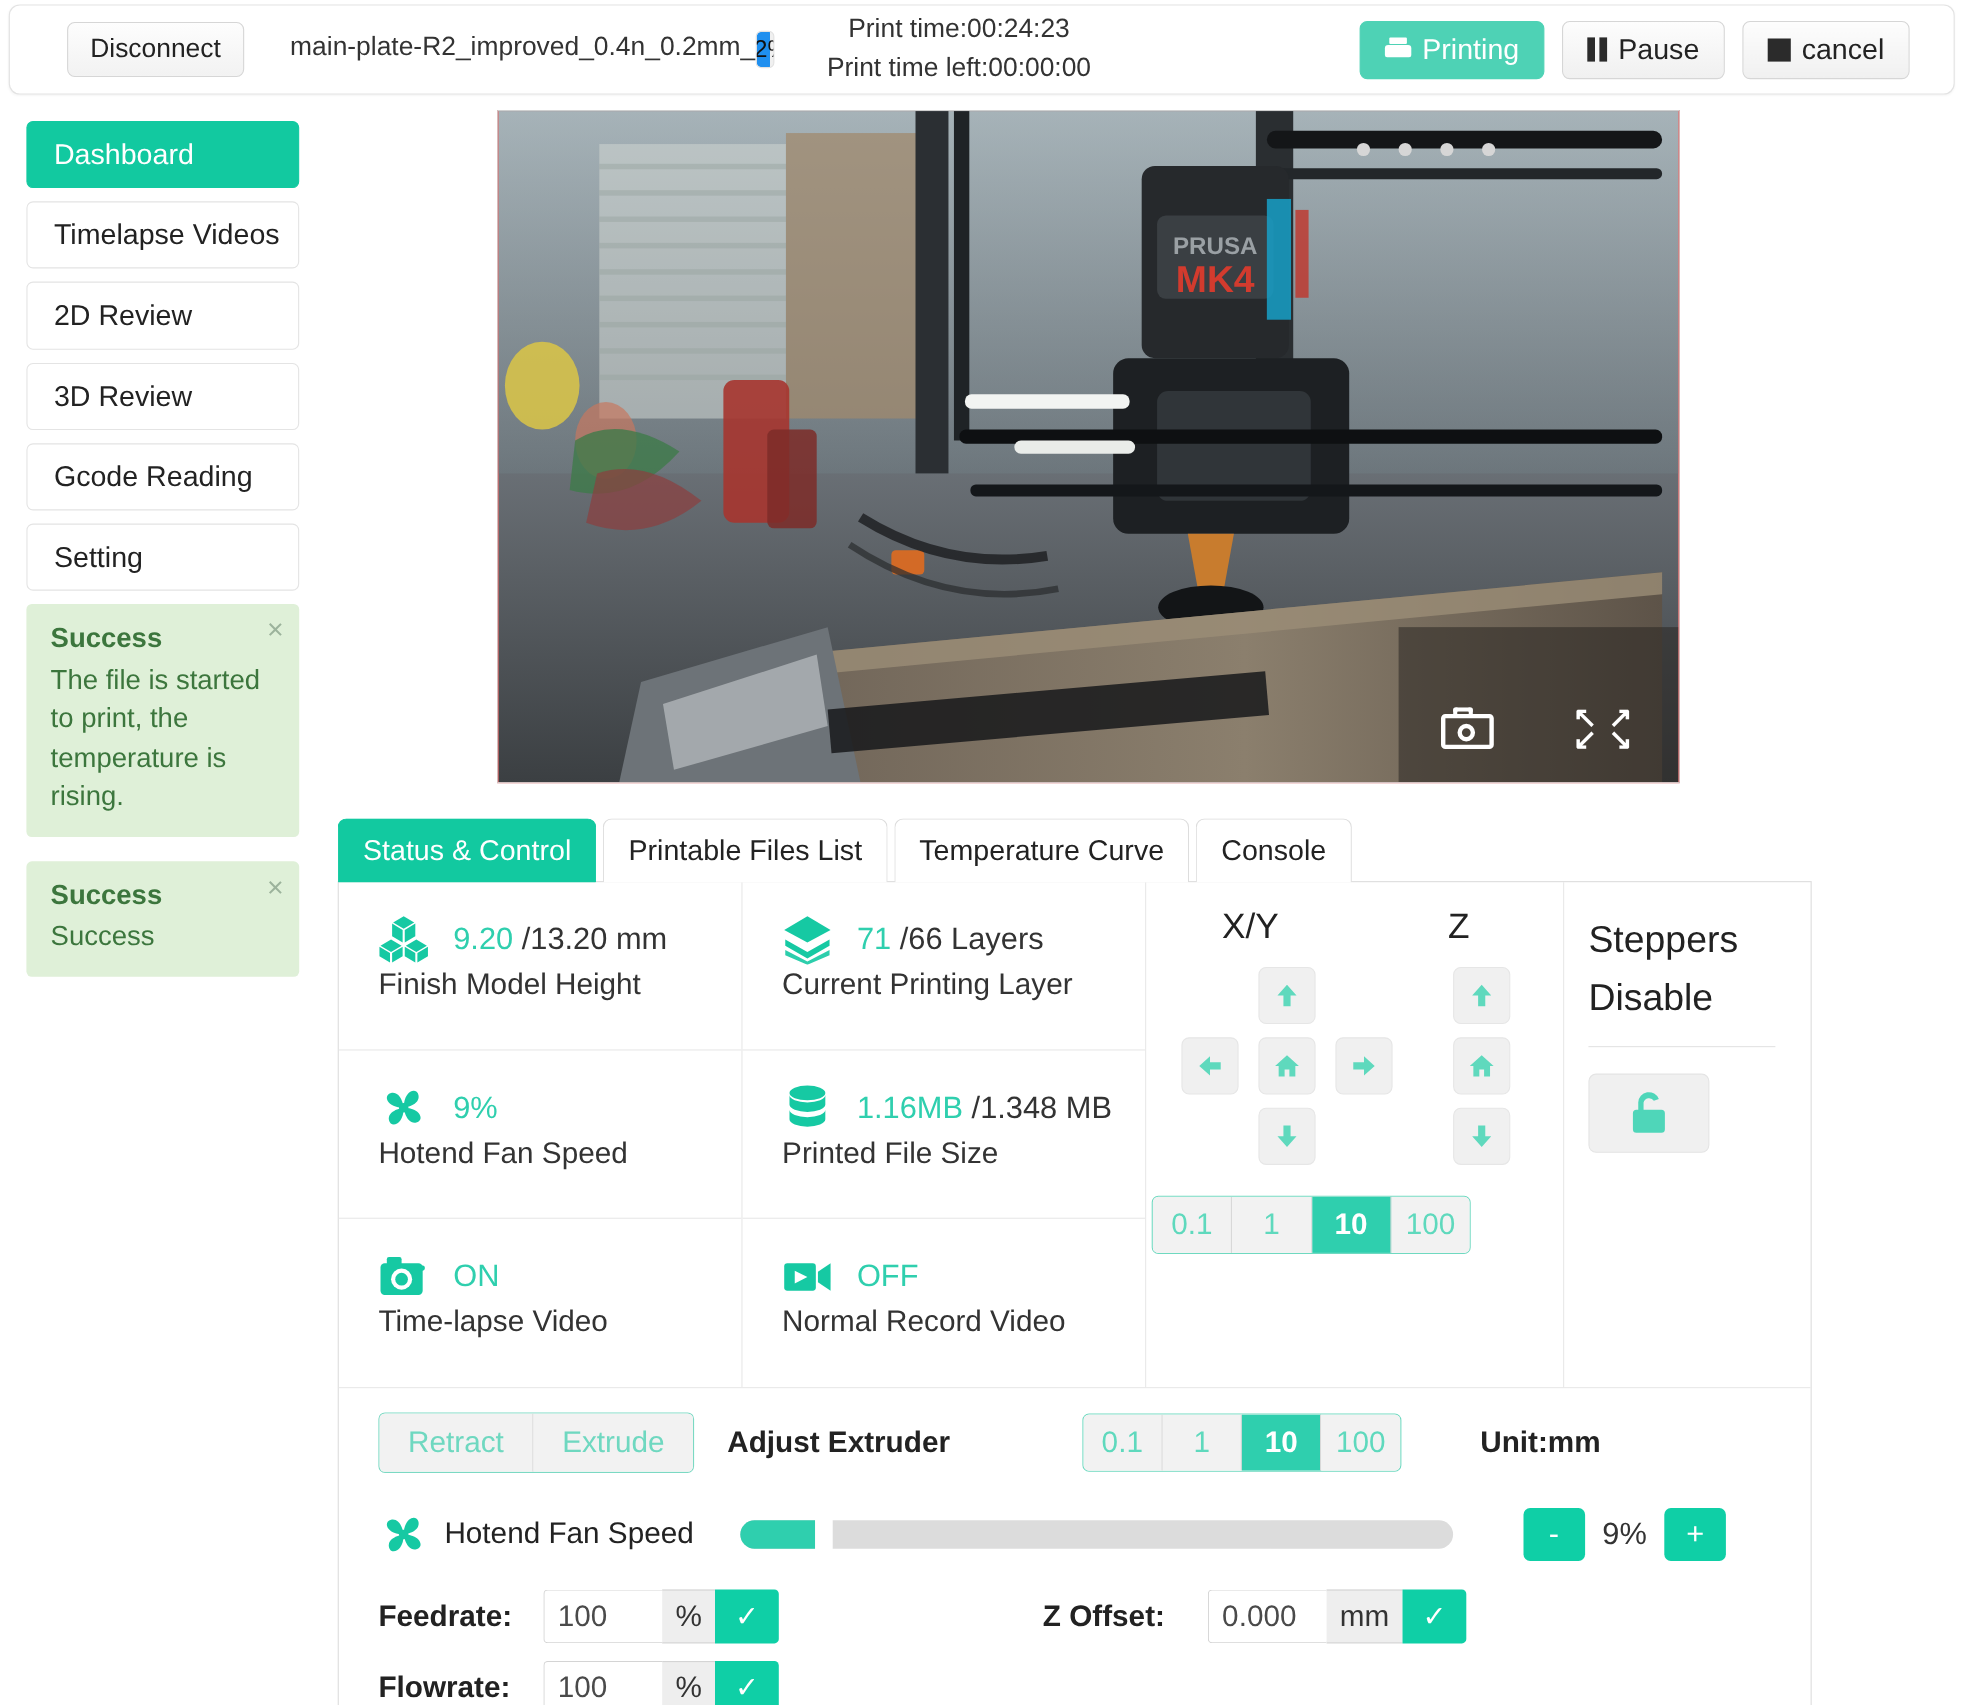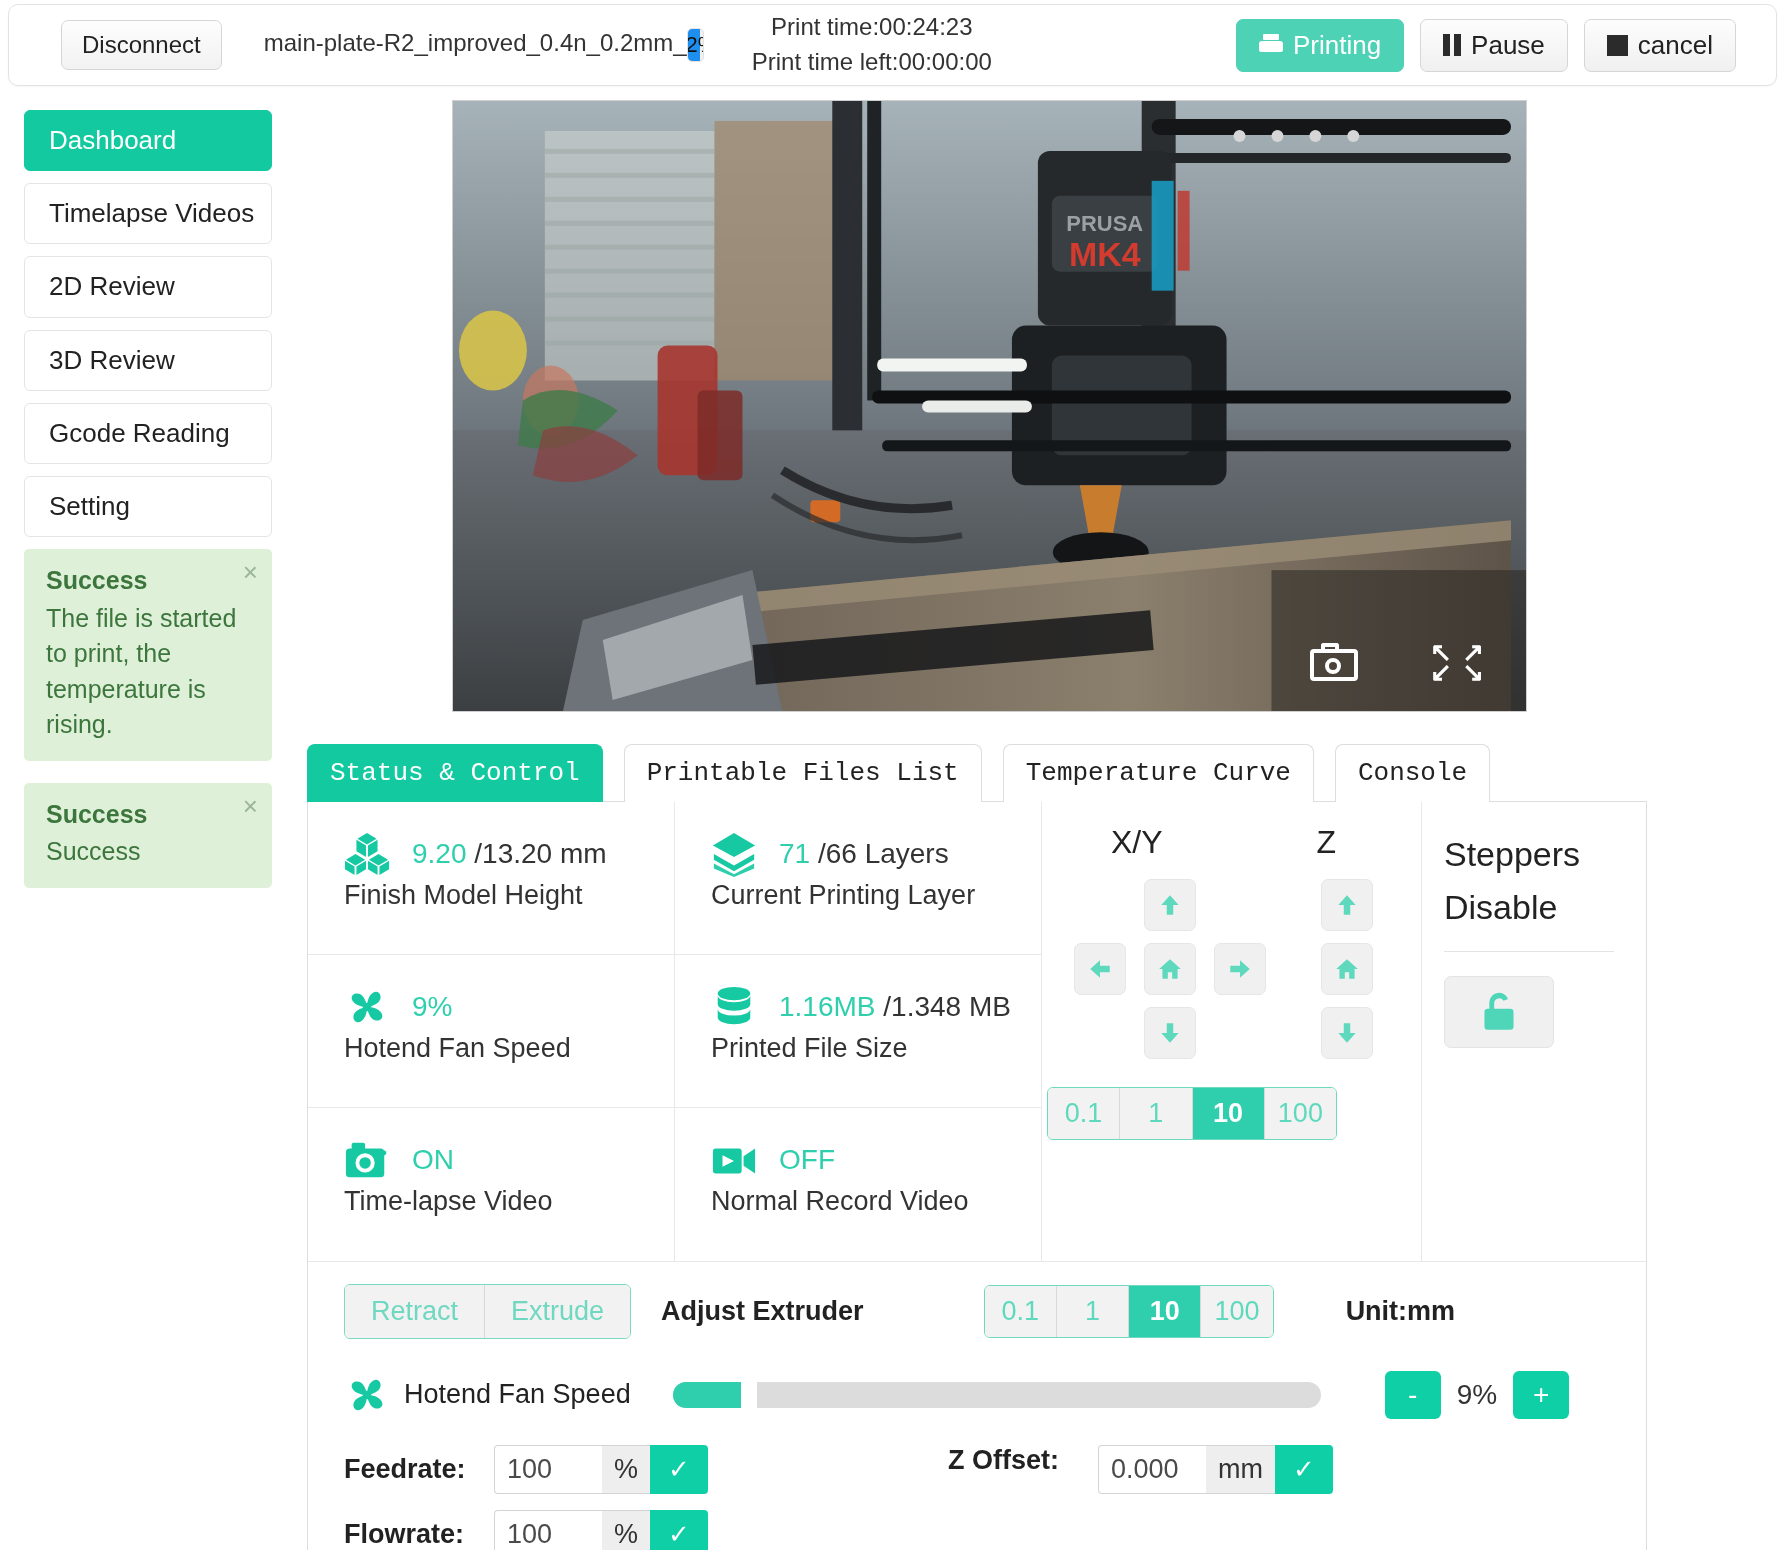--- a/index.html
+++ b/index.html
@@ -138,21 +138,21 @@
   .ico-cam .body { position:absolute; left:0; bottom:0; width:48px; height:32px; border:4px solid #fff; border-radius:4px; }
   .ico-cam .hump { position:absolute; left:11px; top:0; width:18px; height:8px; border:4px solid #fff; border-bottom:none; border-radius:3px 3px 0 0; }
   .ico-cam .lens { position:absolute; left:15px; bottom:7px; width:16px; height:16px; border:4px solid #fff; border-radius:50%; }
   .ico-expand { width: 54px; height: 46px; position:relative; cursor:pointer; }
   .ico-expand span { position:absolute; font-size: 26px; color:#fff; font-weight: bold; line-height:1; }
   .ar-tl { left:0; top:0; } .ar-tr { right:0; top:0; }
   .ar-bl { left:0; bottom:0; } .ar-br { right:0; bottom:0; }
 
   
   .panel { width: 1340px; margin-left: 35px; margin-top: 32px; }
-  .tabs { display: flex; align-items: flex-end; gap: 21px; position: relative; z-index: 2; font-family: Liberation Mono, monospace; }
+  .tabs { display: flex; align-items: flex-end; gap: 6px; position: relative; z-index: 2; }
   .tab {
     font-size: 26px;
     padding: 14px 22px 13px 22px;
     border: 1px solid #ddd;
     border-bottom: none;
     border-radius: 8px 8px 0 0;
     background: #fff;
     color: #222;
     cursor: pointer;
     line-height: 1.15;
@@ -285,21 +285,21 @@
   .inp-unit {
     font-size: 27px; padding: 8px 12px;
     background:#eee; border:1px solid #d4d4d4; border-left:none; border-right:none;
     display:flex; align-items:center; color:#333;
   }
   .inp-ok {
     background:#0fcfa6; color:#fff; border:none; width: 58px;
     display:flex; align-items:center; justify-content:center; font-size: 26px;
     cursor:pointer; border-radius: 0 4px 4px 0;
   }
-  .spacer-right { margin-left: 240px; display:flex; }
+  .spacer-right { margin-left: 240px; display:flex; align-items:center; }
 </style>
 </head>
 <body>
 
 <div class="app">
 
   <div class="topbar">
     <button class="btn-disconnect">Disconnect</button>
 
     <div class="job-block">

